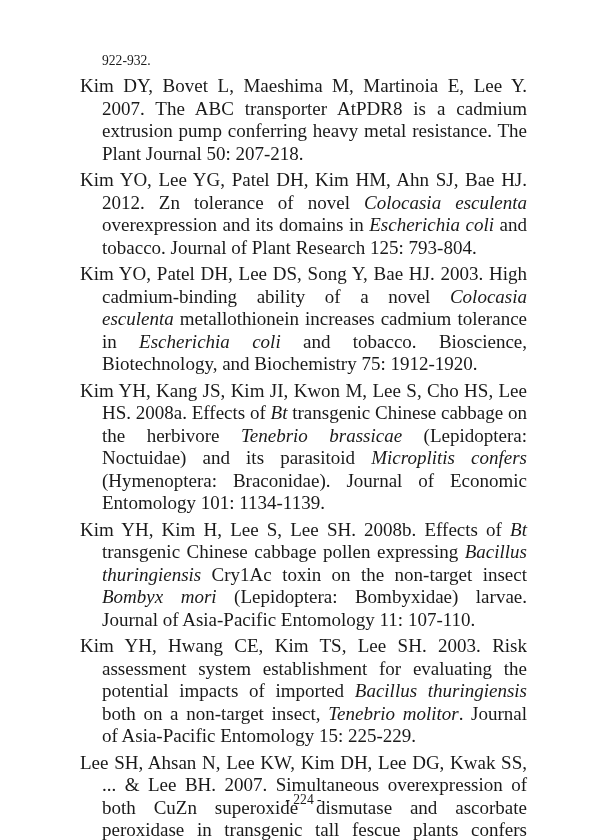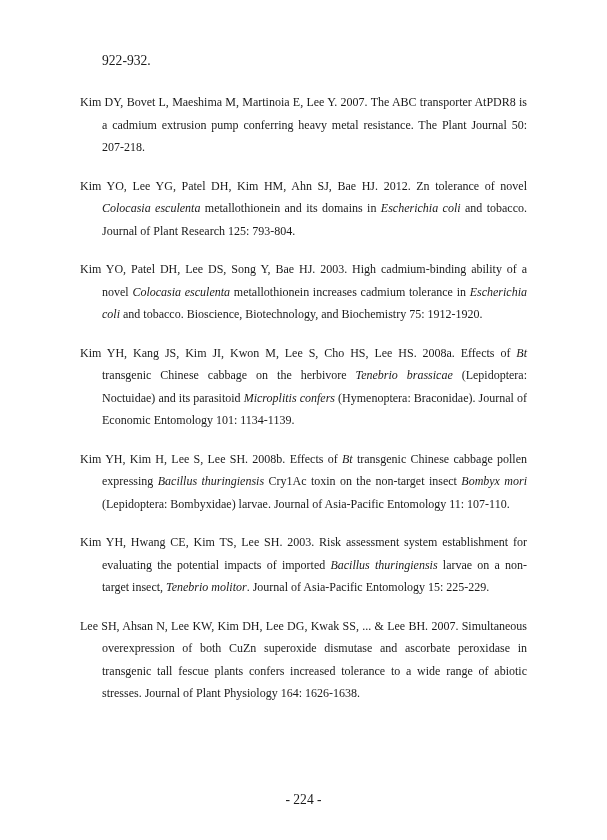--- a/index.html
+++ b/index.html
@@ -1,34 +1,34 @@
 <!DOCTYPE html>
 <html><head>
 <meta charset="utf-8">
 <style>
   html, body { margin: 0; padding: 0; background: #ffffff; }
   body { width: 607px; height: 840px; position: relative; overflow: hidden;
          font-family: "Liberation Serif", "DejaVu Serif", serif; color: #1a1a1a; }
   .page { position: absolute; left: 0; top: 0; width: 501px; height: 840px; }
   .cont { position: absolute; left: 102px; top: 50px; font-size: 13.6px; line-height: 22.5px; }
   .refs { position: absolute; left: 80px; top: 75px; width: 447px; }
-  .ref { font-size: 12px; line-height: 22.5px; text-align: justify;
-         padding-left: 22px; text-indent: -22px; margin: 16px 0 4px 0; }
+  .ref { font-size: 19px; line-height: 22.5px; text-align: justify;
+         padding-left: 22px; text-indent: -22px; margin: 0 0 4px 0; }
   .ref i { }
   .pnum { position: absolute; top: 792px; left: 0; width: 607px; text-align: center;
           font-size: 13.6px; }
 </style>
 </head>
 <body>
 
 <div class="page">
   <div class="cont">922-932.</div>
   <div class="refs" id="refs">
       <p class="ref"><span>Kim DY, Bovet L, Maeshima M, Martinoia E, Lee Y. 2007. The ABC transporter AtPDR8 is a cadmium extrusion pump conferring heavy metal resistance. The Plant Journal 50: 207-218.</span></p>
-      <p class="ref"><span>Kim YO, Lee YG, Patel DH, Kim HM, Ahn SJ, Bae HJ. 2012. Zn tolerance of novel </span><i>Colocasia esculenta</i><span> metallothionein and its domains in </span><i>Escherichia coli</i><span> and tobacco. Journal of Plant Research 125: 793-804.</span></p>
+      <p class="ref"><span>Kim YO, Lee YG, Patel DH, Kim HM, Ahn SJ, Bae HJ. 2012. Zn tolerance of novel </span><i>Colocasia esculenta</i><span> overexpression and its domains in </span><i>Escherichia coli</i><span> and tobacco. Journal of Plant Research 125: 793-804.</span></p>
       <p class="ref"><span>Kim YO, Patel DH, Lee DS, Song Y, Bae HJ. 2003. High cadmium-binding ability of a novel </span><i>Colocasia esculenta</i><span> metallothionein increases cadmium tolerance in </span><i>Escherichia coli</i><span> and tobacco. Bioscience, Biotechnology, and Biochemistry 75: 1912-1920.</span></p>
       <p class="ref"><span>Kim YH, Kang JS, Kim JI, Kwon M, Lee S, Cho HS, Lee HS. 2008a. Effects of </span><i>Bt</i><span> transgenic Chinese cabbage on the herbivore </span><i>Tenebrio brassicae</i><span> (Lepidoptera: Noctuidae) and its parasitoid </span><i>Microplitis confers</i><span> (Hymenoptera: Braconidae). Journal of Economic Entomology 101: 1134-1139.</span></p>
       <p class="ref"><span>Kim YH, Kim H, Lee S, Lee SH. 2008b. Effects of </span><i>Bt</i><span> transgenic Chinese cabbage pollen expressing </span><i>Bacillus thuringiensis</i><span> Cry1Ac toxin on the non-target insect </span><i>Bombyx mori</i><span> (Lepidoptera: Bombyxidae) larvae. Journal of Asia-Pacific Entomology 11: 107-110.</span></p>
-      <p class="ref"><span>Kim YH, Hwang CE, Kim TS, Lee SH. 2003. Risk assessment system establishment for evaluating the potential impacts of imported </span><i>Bacillus thuringiensis</i><span> larvae on a non-target insect, </span><i>Tenebrio molitor</i><span>. Journal of Asia-Pacific Entomology 15: 225-229.</span></p>
+      <p class="ref"><span>Kim YH, Hwang CE, Kim TS, Lee SH. 2003. Risk assessment system establishment for evaluating the potential impacts of imported </span><i>Bacillus thuringiensis</i><span> both on a non-target insect, </span><i>Tenebrio molitor</i><span>. Journal of Asia-Pacific Entomology 15: 225-229.</span></p>
       <p class="ref"><span>Lee SH, Ahsan N, Lee KW, Kim DH, Lee DG, Kwak SS, ... &amp; Lee BH. 2007. Simultaneous overexpression of both CuZn superoxide dismutase and ascorbate peroxidase in transgenic tall fescue plants confers increased tolerance to a wide range of abiotic stresses. Journal of Plant Physiology 164: 1626-1638.</span></p>
     </div>
   <div class="pnum">- 224 -</div>
 </div>
 
 </body></html>

